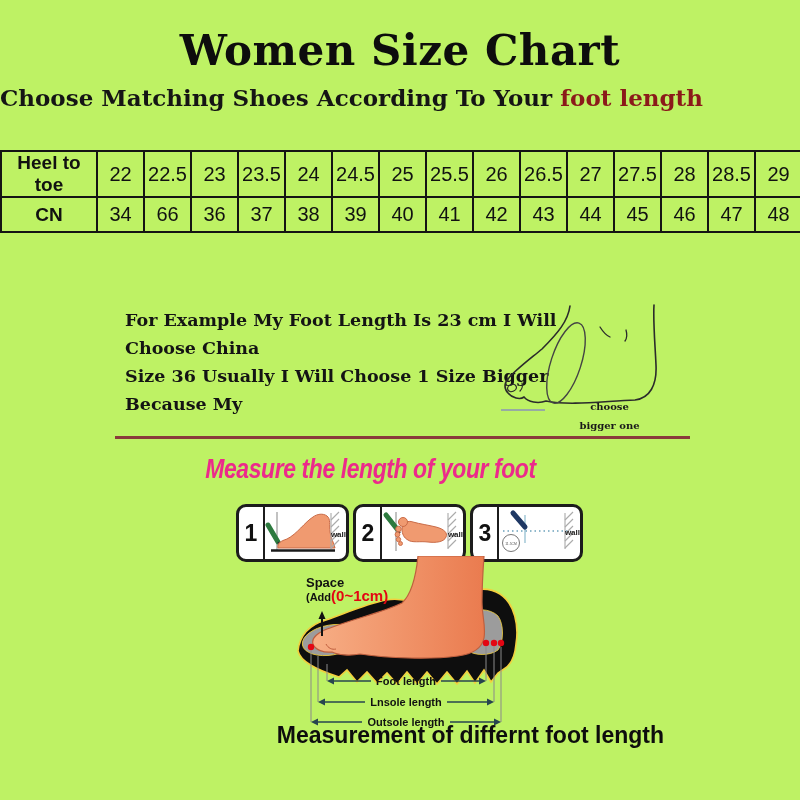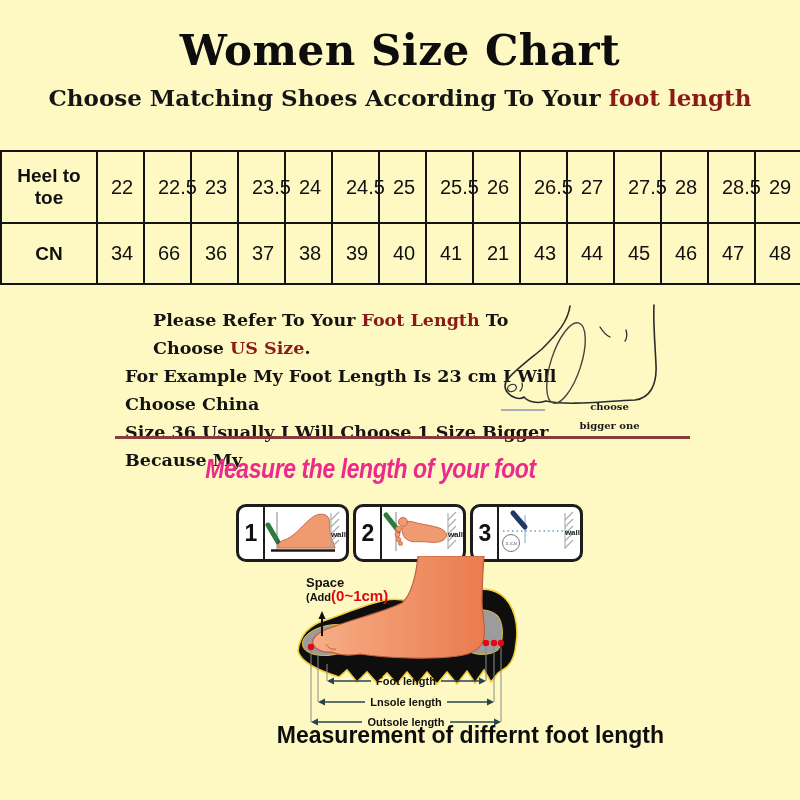--- a/index.html
+++ b/index.html
@@ -1,28 +1,28 @@
 <!DOCTYPE html>
 <html><head>
 <meta charset="utf-8">
 <style>
   html,body{margin:0;padding:0;background:#fff;}
-  #canvas{position:relative;width:800px;height:800px;background:#fef9c3;overflow:hidden;
+  #canvas{position:relative;width:800px;height:800px;background:#bef264;overflow:hidden;
           font-family:"DejaVu Serif", serif;color:#111;}
   .abs{position:absolute;}
   
   .title{top:26px;left:0;width:800px;text-align:center;font-size:42px;font-weight:700;
          letter-spacing:0.5px;color:#0d0d0d;}
-  .subtitle{top:84px;left:0;width:800px;text-align:center;font-size:23px;font-weight:600;color:#151515;}
+  .subtitle{top:84px;left:0;width:800px;text-align:left;font-size:23px;font-weight:600;color:#151515;}
   .maroon{color:#8b1a1a;}
   
   .size-table{top:150px;left:0;width:800px;border-collapse:collapse;table-layout:fixed;
               font-family:"Liberation Sans", sans-serif;}
   .size-table td{border:2px solid #141414;height:33px;text-align:center;vertical-align:middle;
-                 font-size:20px;font-weight:500;color:#111;padding:13px;}
+                 font-size:20px;font-weight:500;color:#111;padding:0;}
   .size-table td.rowlabel{font-weight:700;font-size:19px;}
   
   .attn-head{top:288px;left:125px;font-size:17px;font-weight:700;color:#c40000;}
   .attn-body{top:306px;left:125px;width:450px;font-size:17.5px;font-weight:600;line-height:28px;color:#141414;}
   .attn-line1{margin-left:28px;}
   .sketch-note{top:397px;left:552px;width:115px;text-align:center;font-size:10px;font-weight:700;
                line-height:19px;color:#1a1a1a;}
   .divider{top:436px;left:115px;width:575px;height:3px;background:#8a3b3b;}
   
   .measure-head{top:453px;left:0;width:740px;text-align:center;}
@@ -80,35 +80,32 @@
     <tr>
       <td class="rowlabel">CN</td>
       <td>34</td>
       <td>66</td>
       <td>36</td>
       <td>37</td>
       <td>38</td>
       <td>39</td>
       <td>40</td>
       <td>41</td>
-      <td>21</td>
+      <td>42</td>
       <td>43</td>
       <td>44</td>
       <td>45</td>
       <td>46</td>
       <td>47</td>
       <td>48</td>
     </tr>
   </tbody>
     </table>
 
   <div class="abs attn-body">
-    <div class="attn-line1">
-      <span>Please Refer To Your </span><span class="maroon">Foot Length</span><span> To Choose </span><span class="maroon">US Size</span><span>.</span>
-    </div>
     <div>For Example My Foot Length Is 23 cm I Will Choose China</div>
     <div>Size 36 Usually I Will Choose 1 Size Bigger Because My</div>
   </div>
 
   <svg class="abs" style="top:303px;left:500px;" width="200" height="118" viewBox="0 0 200 118">
     <g fill="none" stroke="#2b2b2b" stroke-width="1.6" stroke-linecap="round">
       <path d="M 70,3 C 68,18 58,30 42,46 C 30,56 14,68 8,76"></path>
       <path d="M 8,76 C 4,80 4,86 8,90 C 12,95 20,97 24,94 C 28,99 38,101 46,98 C 70,103 105,98 135,97 C 150,95 157,82 156,62 C 155,40 153,18 154,2"></path>
       <ellipse cx="12" cy="85" rx="4.5" ry="3.5" transform="rotate(-20 12 85)" stroke-width="1.2"></ellipse>
       <path d="M 22,80 C 23,83 22,86 20,88" stroke-width="1.2"></path>

